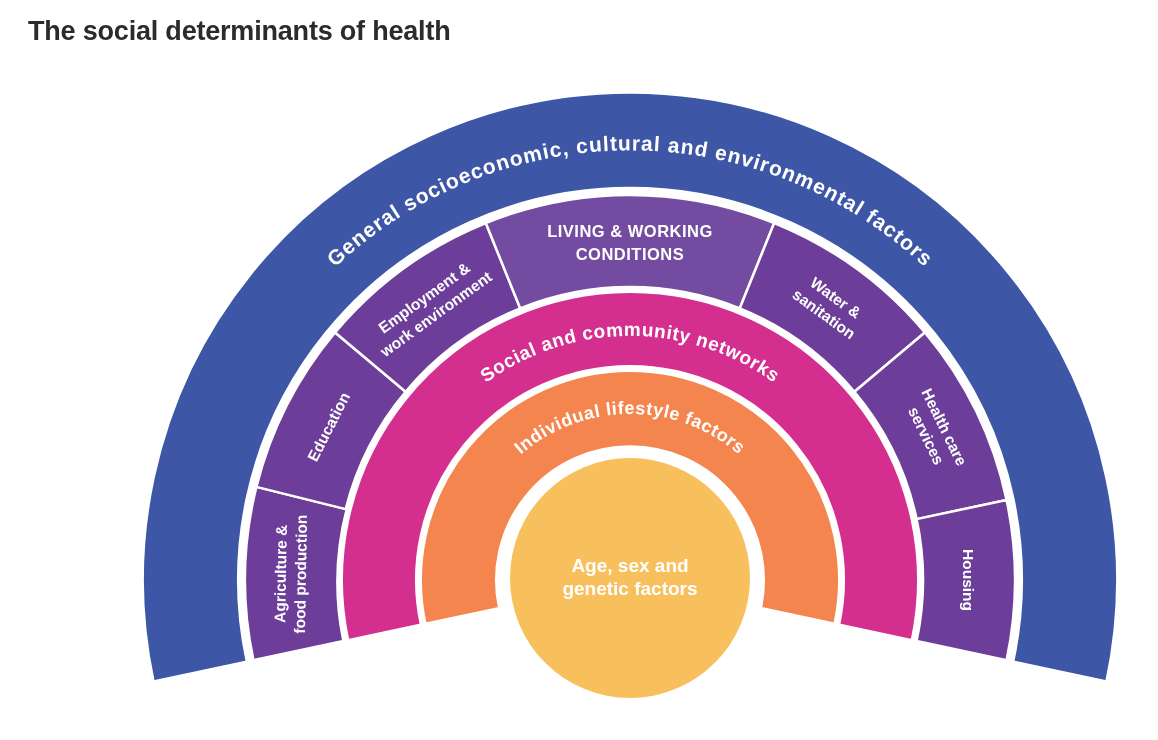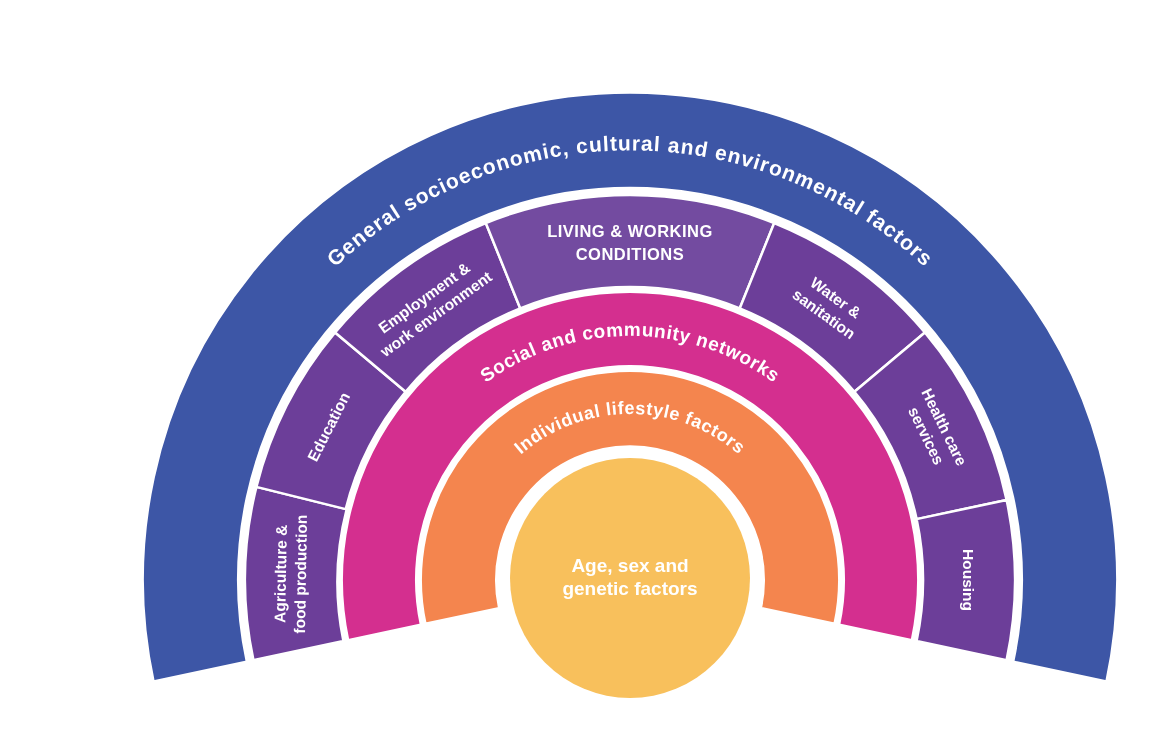--- a/index.html
+++ b/index.html
@@ -52,20 +52,21 @@
     text-anchor: middle;
   }
   .ring { stroke: #ffffff; stroke-width: 2; stroke-linejoin: round; }
   .segment { stroke: #ffffff; stroke-width: 2.5; stroke-linejoin: round; }
 </style>
 </head>
 <body>
 
 <div class="stage">
 
+  <h1 class="page-title">The social determinants of health</h1>
 
   <svg width="1158" height="740" viewBox="0 0 1158 740">
 
     <defs>
       <path id="arc-blue" d="M 201.6 617.5 A 430 430 0 1 1 1058.4 617.5"></path>
       <path id="arc-pink" d="M 389.7 537.6 A 244 244 0 0 1 870.3 537.6"></path>
       <path id="arc-orange" d="M 466.5 551.2 A 166 166 0 0 1 793.5 551.2"></path>
     </defs>
 
     <path class="ring" d="M 153.7 681.2 A 487 487 0 1 1 1106.3 681.2 L 1013.4 661.5 A 392 392 0 1 0 246.6 661.5 Z" fill="#3d56a6"></path>

